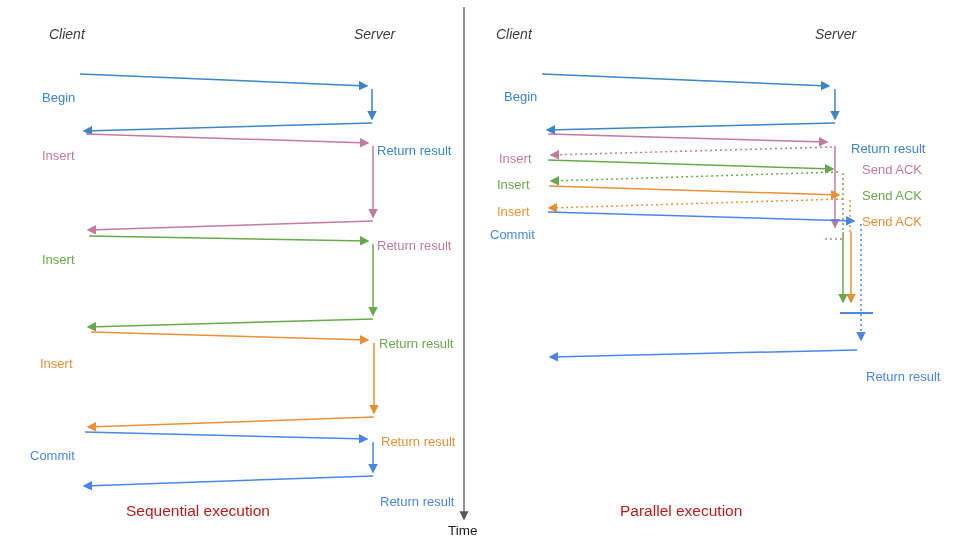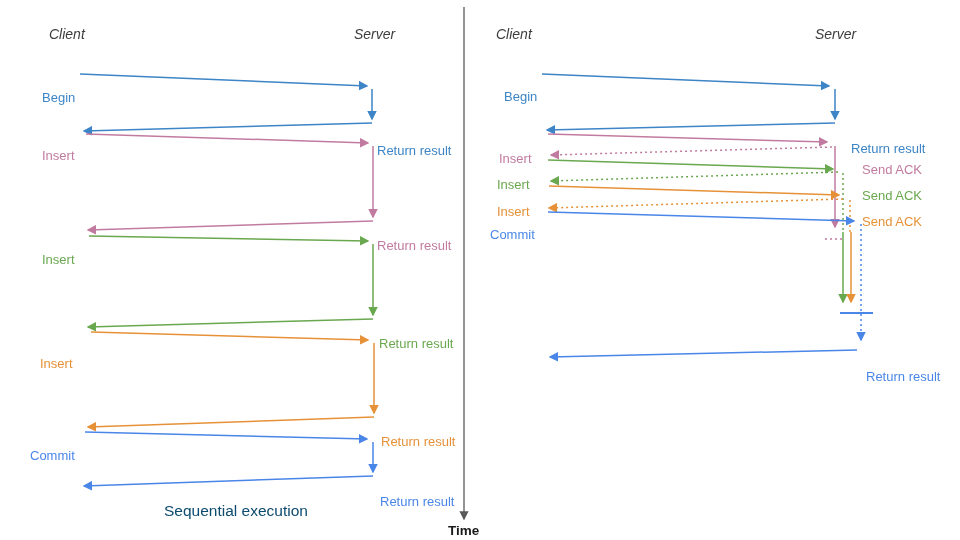--- a/index.html
+++ b/index.html
@@ -3,21 +3,21 @@
 <meta charset="utf-8">
 <style>
   html,body { margin:0; padding:0; background:#ffffff; }
   .canvas {
     position:relative; width:960px; height:540px; overflow:hidden;
     font-family:"Liberation Sans", sans-serif; background:#ffffff;
   }
   .canvas svg { position:absolute; left:0; top:0; }
   .lbl { position:absolute; font-size:13px; line-height:14px; white-space:nowrap;margin-top:27px; }
   .hdr { position:absolute; font-size:14px; font-style:italic; color:#3d3d3d; white-space:nowrap; }
-  .ptitle { position:absolute; font-size:15.5px; color:#0c4a6e; width:220px; text-align:center; white-space:nowrap; }
+  .ptitle { position:absolute; font-size:15.5px; color:#b91c1c; width:220px; white-space:nowrap; }
   .axis-lbl { position:absolute; font-size:13.5px; color:#1a1a1a; white-space:nowrap; }
 </style>
 </head>
 <body>
 
 <div class="canvas">
 
   <svg width="960" height="540" viewBox="0 0 960 540">
     <defs>
       <marker id="ar-blue" viewBox="0 0 10 10" refX="8.5" refY="5" markerWidth="6.5" markerHeight="6.5" orient="auto">
@@ -117,16 +117,17 @@
   <div class="lbl" style="left: 851px; top: 115px; color: rgb(61, 133, 198);">Return result</div>
   <div class="lbl" style="left: 499px; top: 125px; color: rgb(194, 123, 160);">Insert</div>
   <div class="lbl" style="left: 862px; top: 136px; color: rgb(194, 123, 160);">Send ACK</div>
   <div class="lbl" style="left: 497px; top: 151px; color: rgb(106, 168, 79);">Insert</div>
   <div class="lbl" style="left: 862px; top: 162px; color: rgb(106, 168, 79);">Send ACK</div>
   <div class="lbl" style="left: 497px; top: 178px; color: rgb(230, 145, 56);">Insert</div>
   <div class="lbl" style="left: 862px; top: 188px; color: rgb(230, 145, 56);">Send ACK</div>
   <div class="lbl" style="left: 490px; top: 201px; color: rgb(74, 134, 232);">Commit</div>
   <div class="lbl" style="left: 866px; top: 343px; color: rgb(74, 134, 232);">Return result</div>
 
+  <div class="ptitle" style="left:620px; top:502px;">Parallel execution</div>
 
-  <div class="axis-lbl" style="left:448px; top:523px;font-weight:bold;">Time</div>
+  <div class="axis-lbl" style="left:448px; top:523px;">Time</div>
 
 </div>
 
 </body></html>

